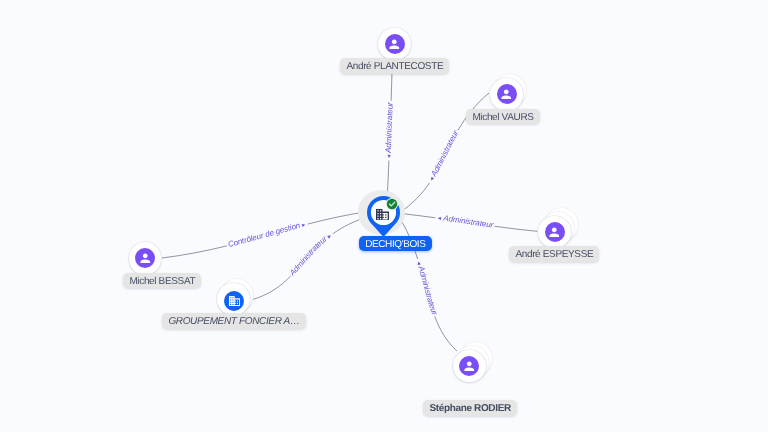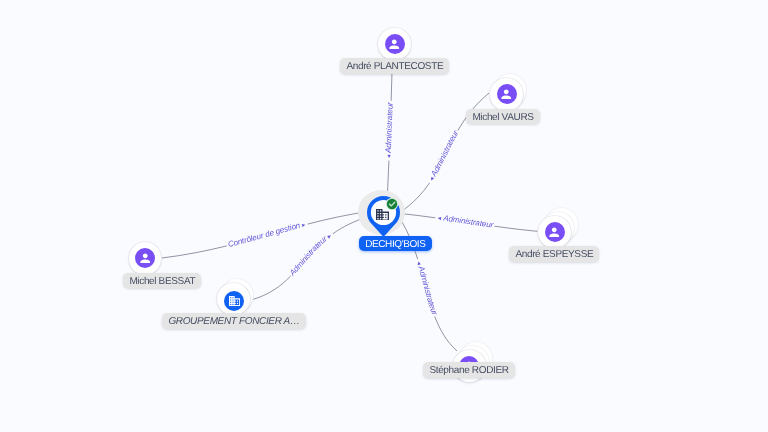--- a/index.html
+++ b/index.html
@@ -82,21 +82,21 @@
       <div class="node">
         <div class="circ stk" style="left:459.65000000000003px;top:342.15px;width:32.5px;height:32.5px;"></div>
         <div class="circ stk" style="left:456.35px;top:346.05px;width:32.5px;height:32.5px;"></div>
         <div class="circ" style="left:453.05px;top:349.95px;width:32.5px;height:32.5px;"></div>
         <div class="iconwrap" style="left:459.3px;top:356.2px;width:20px;height:20px;background:#7a4ef5;">
           <svg width="14.5" height="14.5" viewBox="0 0 24 24">
             <path fill="#fff" d="M12 12c2.21 0 4-1.79 4-4s-1.79-4-4-4-4 1.79-4 4 1.79 4 4 4zm0 2c-2.67 0-8 1.34-8 4v2h16v-2c0-2.66-5.33-4-8-4z"></path>
           </svg>
         </div>
       </div>
-      <div class="pill" style="top: 362px; left: 423px;">Stéphane RODIER</div>
+      <div class="pill" style="top: 400px; left: 423px; font-weight: bold;">Stéphane RODIER</div>
       <div class="node">
         <div class="circ stk" style="left:220.65px;top:279.05px;width:32.5px;height:32.5px;"></div>
         <div class="circ" style="left:217.35px;top:282.95px;width:32.5px;height:32.5px;"></div>
         <div class="iconwrap" style="left:224.29999999999998px;top:290.8px;width:20px;height:20px;background:#0f62f2;">
           <svg width="11.3" height="10.17" viewBox="2 3 20 18">
             <path fill="#fff" d="M12 7V3H2v18h20V7H12zM6 19H4v-2h2v2zm0-4H4v-2h2v2zm0-4H4V9h2v2zm0-4H4V5h2v2zm4 12H8v-2h2v2zm0-4H8v-2h2v2zm0-4H8V9h2v2zm0-4H8V5h2v2zm10 12h-8v-2h2v-2h-2v-2h2v-2h-2V9h8v10zm-2-8h-2v2h2v-2zm0 4h-2v2h2v-2z"></path>
           </svg>
         </div>
       </div>
       <div class="pill" style="top: 313.4px; left: 162px; font-style: italic;">GROUPEMENT FONCIER A…</div>

